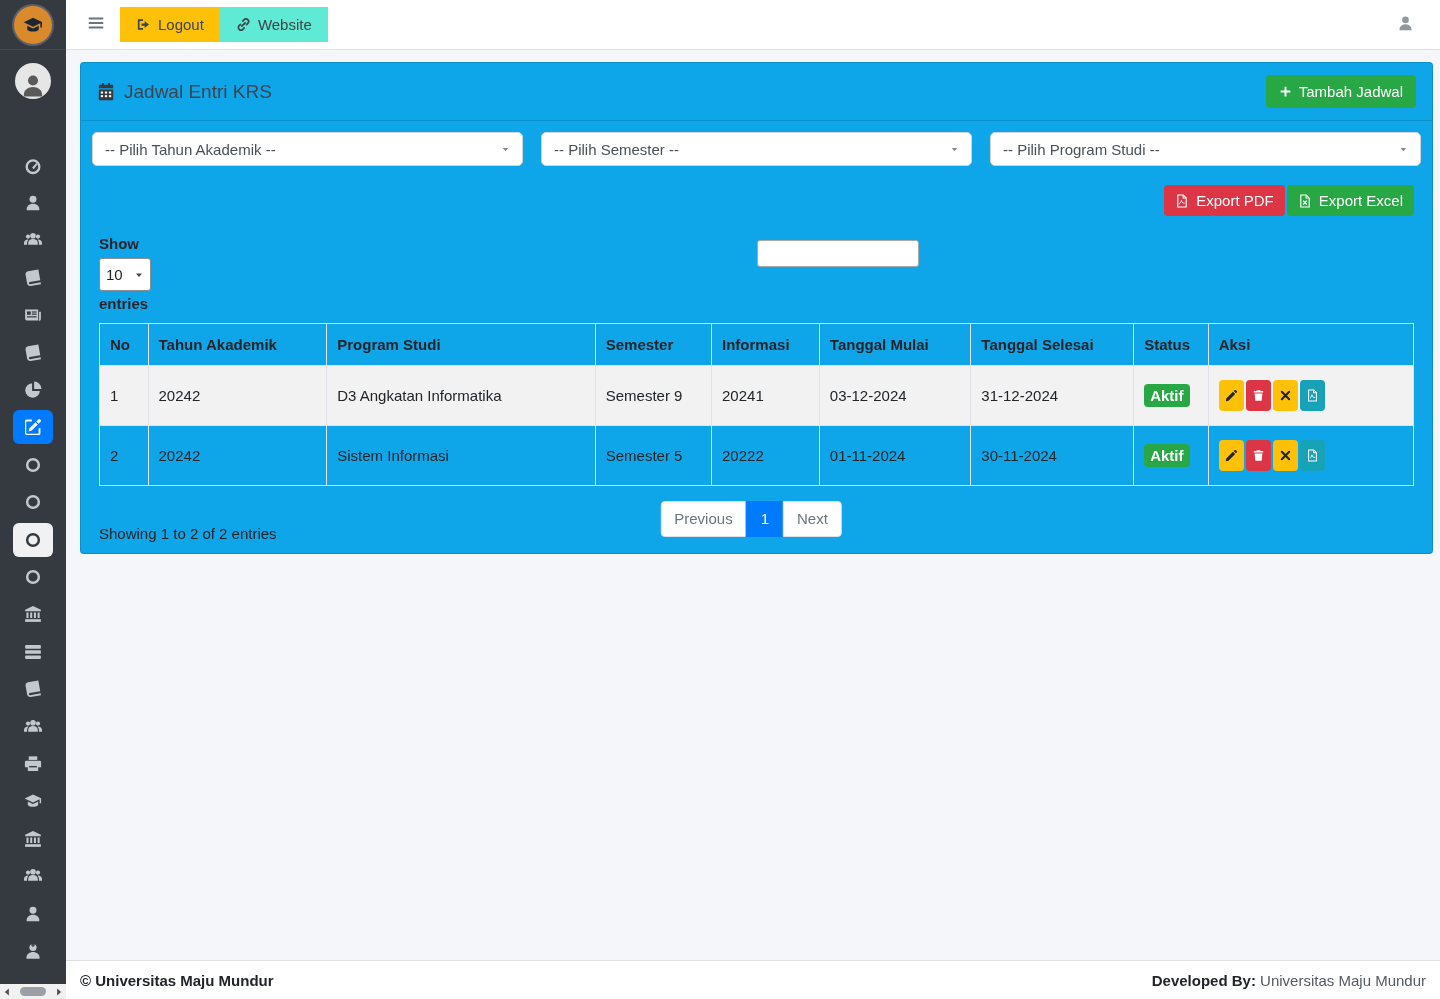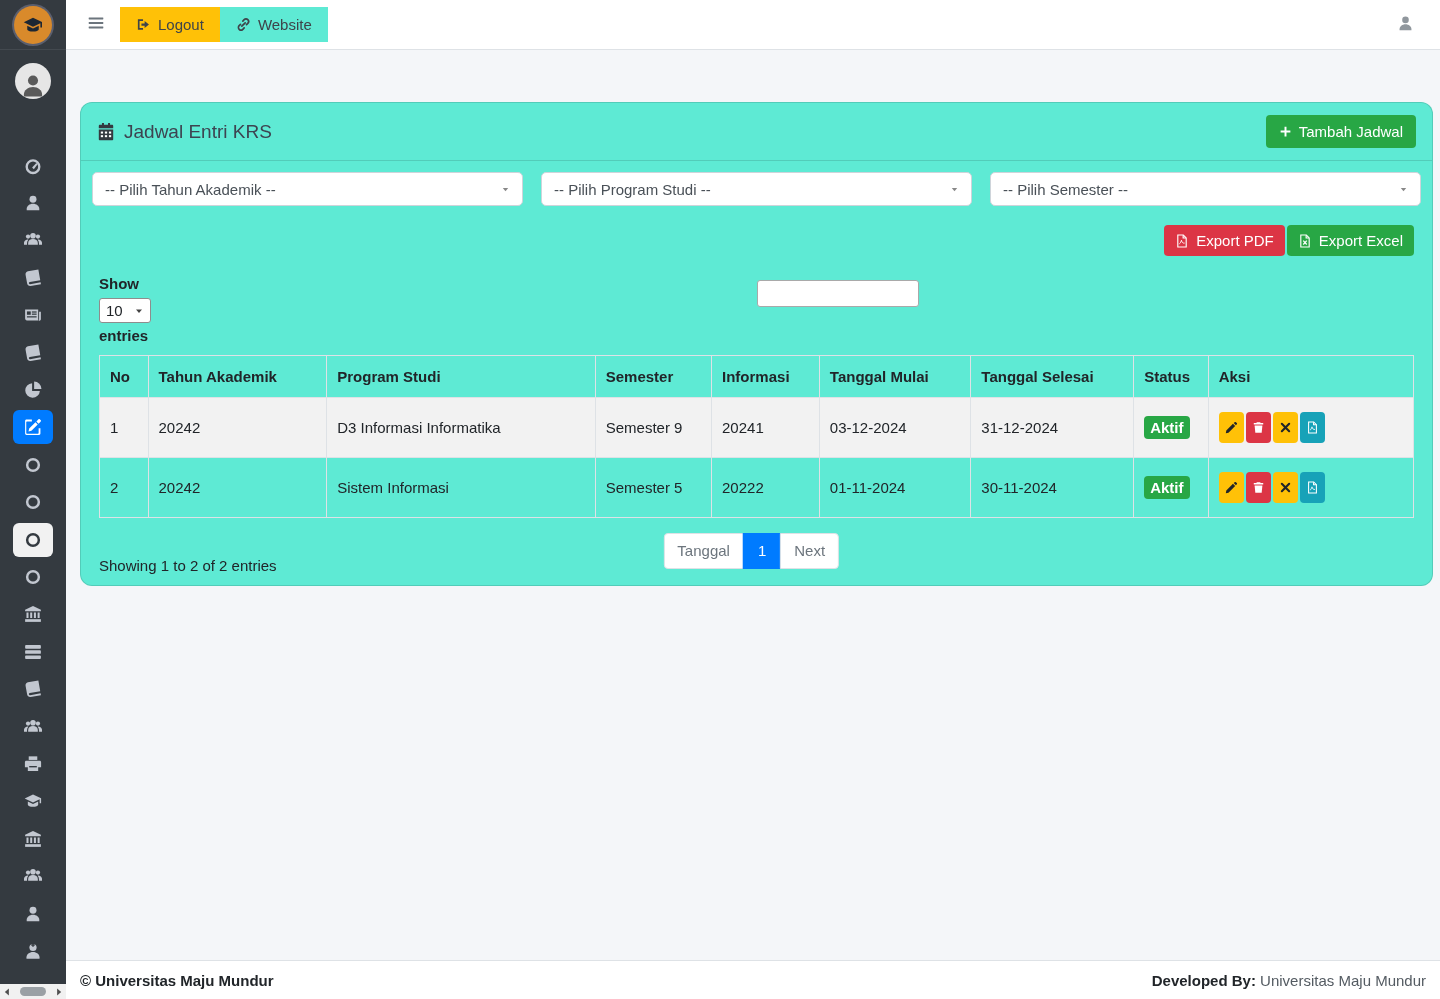--- a/index.html
+++ b/index.html
@@ -33,21 +33,21 @@
   .top-btn .ic { width:15px; height:15px; }
   .btn-logout { background:#ffc107; }
   .btn-website { background:#5eead4; }
   .top-spacer { flex:1; }
   .top-user { background:none; border:none; cursor:pointer; color:#6c757d; opacity:.75; }
   .top-user .ic { width:17px; height:17px; }
 
   .content { flex:1 1 auto; padding:12px 7px 0 14px; overflow:hidden; }
 
   
-  .card { background:#5eead4; border:1px solid rgba(0,0,0,.125); border-radius:12px;margin-top:40px; }
+  .card { background:#0ea5e9; border:1px solid rgba(0,0,0,.125); border-radius:4px; }
   .card-header { display:flex; align-items:center; justify-content:space-between; padding:12px 16px; border-bottom:1px solid rgba(0,0,0,.125); }
   .page-title { display:flex; align-items:center; gap:9px; font-size:19px; color:#3d4451; }
   .page-title .ic { width:18px; height:18px; color:#343a40; }
   .btn { display:inline-flex; align-items:center; gap:7px; border:none; border-radius:4px; cursor:pointer; font-family:inherit; }
   .btn-add { background:#28a745; color:#fff; font-size:15px; padding:8px 13px; }
   .btn-add .ic { width:13px; height:13px; }
   .card-body { padding:11px 11px 14px; }
 
   .filters { display:flex; gap:18px; margin-bottom:19px; }
   .select { flex:1; height:34px; border:1px solid #ced4da; border-radius:5px; background:#fff; display:flex; align-items:center; justify-content:space-between; padding:0 12px; color:#495057; cursor:pointer; }
@@ -58,21 +58,21 @@
   .export-row { display:flex; justify-content:flex-end; gap:2px; margin-bottom:19px; }
   .btn-export { color:#fff; font-size:15px; padding:6px 11px; height:31px; }
   .btn-export .ic { width:14px; height:14px; }
   .btn-pdf { background:#dc3545;align-items:center; }
   .btn-excel { background:#28a745; }
 
   .dt-controls { display:flex; margin-bottom:10px; }
   .dt-left { width:50%; }
   .dt-right { width:50%; }
   .dt-label { font-weight:bold; font-size:15px; line-height:18px; }
-  .len-select { margin:5px 0 4px; width:52px; height:25px; border:1px solid #8d8d8d; border-radius:3px; background:#fff; display:flex; align-items:center; justify-content:space-between; padding:0 6px; cursor:pointer; }
+  .len-select { margin:5px 0 4px; width:52px; height:33px; border:1px solid #8d8d8d; border-radius:3px; background:#fff; display:flex; align-items:center; justify-content:space-between; padding:0 6px; cursor:pointer; }
   .len-select .caret { width:10px; height:10px; color:#444; }
   .search-input { margin-top:5px; width:162px; height:27px; border:1px solid #a9a9a9; border-radius:3px; padding:0 8px; font-family:inherit; font-size:14px; }
 
   table.grid { width:100%; border-collapse:collapse; }
   .grid th, .grid td { border:1px solid #dee2e6; font-size:15px; text-align:left; vertical-align:middle; }
   .grid th { font-weight:bold; padding:12px 10px; }
   .grid td { padding:14px 10px; }
   .grid tbody tr:nth-child(odd) { background:#f2f2f2; }
   .grid th:nth-child(1){width:49px;} .grid th:nth-child(2){width:184px;} .grid th:nth-child(3){width:279px;}
   .grid th:nth-child(4){width:118px;} .grid th:nth-child(5){width:109px;} .grid th:nth-child(6){width:156px;}
@@ -460,29 +460,29 @@
           <div class="filters">
               <div class="select">
                 <span>-- Pilih Tahun Akademik --</span>
                 <span class="ic caret">
                   <svg viewBox="0 0 16 16" fill="currentColor">
                     <path d="M3.2 5.5h9.6L8 11.3z"></path>
                   </svg>
                 </span>
               </div>
               <div class="select">
-                <span>-- Pilih Program Studi --</span>
+                <span>-- Pilih Semester --</span>
                 <span class="ic caret">
                   <svg viewBox="0 0 16 16" fill="currentColor">
                     <path d="M3.2 5.5h9.6L8 11.3z"></path>
                   </svg>
                 </span>
               </div>
               <div class="select">
-                <span>-- Pilih Semester --</span>
+                <span>-- Pilih Program Studi --</span>
                 <span class="ic caret">
                   <svg viewBox="0 0 16 16" fill="currentColor">
                     <path d="M3.2 5.5h9.6L8 11.3z"></path>
                   </svg>
                 </span>
               </div>
             </div>
 
           <div class="dt-wrap">
 
@@ -538,21 +538,21 @@
                     <th>Tanggal Mulai</th>
                     <th>Tanggal Selesai</th>
                     <th>Status</th>
                     <th>Aksi</th>
                   </tr>
               </thead>
               <tbody>
                   <tr>
                     <td>1</td>
                     <td>20242</td>
-                    <td>D3 Informasi Informatika</td>
+                    <td>D3 Angkatan Informatika</td>
                     <td>Semester 9</td>
                     <td>20241</td>
                     <td>03-12-2024</td>
                     <td>31-12-2024</td>
                     <td><span class="badge" style="background: rgb(40, 167, 69);">Aktif</span></td>
                     <td>
                       <div class="actions">
                         <button class="act-btn" style="background: rgb(255, 193, 7); color: rgb(33, 37, 41);">
                           <span class="ic">
                             <svg viewBox="0 0 16 16" fill="currentColor">
@@ -633,21 +633,21 @@
                         </button>
                       </div>
                     </td>
                   </tr>
                 </tbody>
             </table>
 
             <div class="dt-footer">
               <div class="dt-info">Showing 1 to 2 of 2 entries</div>
               <div class="paging">
-                <button class="page-item prev">Tanggal</button>
+                <button class="page-item prev">Previous</button>
                 <button class="page-item active">1</button>
                 <button class="page-item next">Next</button>
               </div>
             </div>
 
           </div>
         </div>
       </div>
     </div>
 

